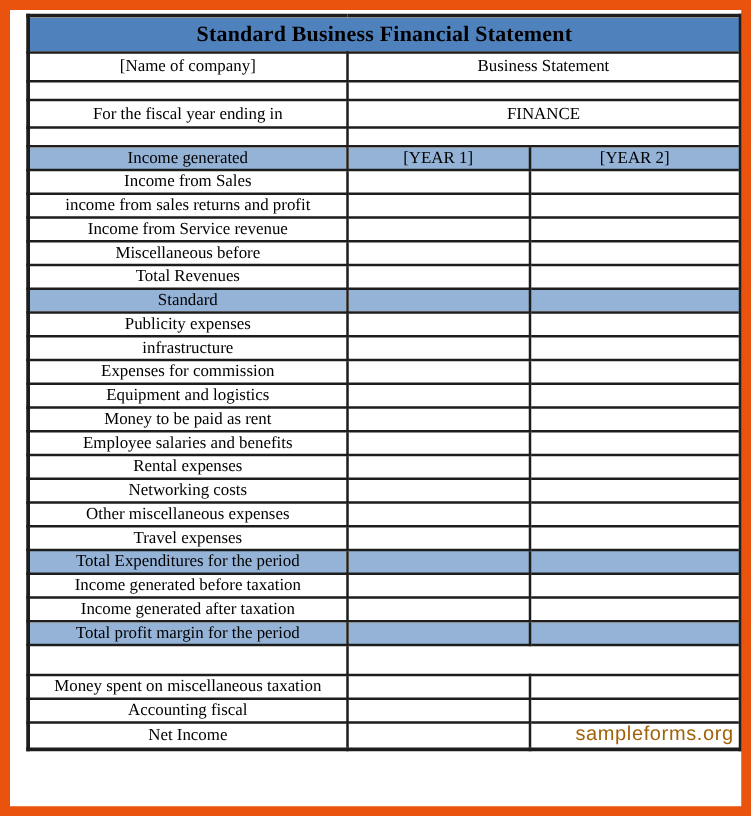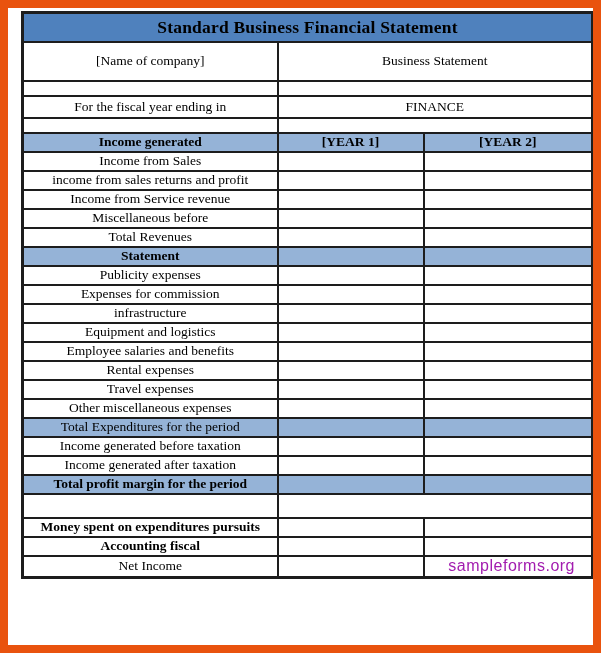--- a/index.html
+++ b/index.html
@@ -40,42 +40,42 @@
     vertical-align: middle;
     font-size: 13.5px;
     color: #000000;
     padding: 0 3px;
     overflow: hidden;
     white-space: nowrap;
     box-sizing: border-box;
   }
   tr { height: 19px; }
   tr.r-title  { height: 29px; margin-left: 32px; }
-  tr.r-name   { height: 39px; }
+  tr.r-name   { height: 23px; }
   tr.r-gap    { height: 15px; }
   tr.r-fiscal { height: 22px; }
   tr.r-gap-lg { height: 24px; }
   tr.r-net    { height: 22px; margin-left: 28px; }
   .title-cell {
     background: #4f81bd;
     font-weight: bold;
     font-size: 17.5px;
     letter-spacing: 0.2px;
   }
   .sec { background: #95b3d7; }
-  .bold { font-weight: bold; }
+  .bold { font-weight: normal; }
   .wm-cell { position: relative; }
   .watermark {
     position: absolute;
-    right: 16px;
+    right: 4px;
     top: 50%;
     transform: translateY(-50%);
     font-family: "Liberation Sans", sans-serif;
     font-size: 16px;
-    color: #a21caf;
+    color: #a16207;
     letter-spacing: 0.5px;
     pointer-events: none;
   }
 </style>
 </head>
 <body>
 
 <div class="frame"></div>
 
 <div class="sheet">
@@ -134,64 +134,74 @@
       <td></td>
       <td></td>
     </tr>
     <tr>
       <td>Total Revenues</td>
       <td></td>
       <td></td>
     </tr>
 
     <tr>
-      <td class="sec bold">Statement</td>
+      <td class="sec bold">Standard</td>
       <td class="sec"></td>
       <td class="sec"></td>
     </tr>
     <tr>
       <td>Publicity expenses</td>
       <td></td>
       <td></td>
     </tr>
     <tr>
+      <td>infrastructure</td>
+      <td></td>
+      <td></td>
+    </tr>
+    <tr>
       <td>Expenses for commission</td>
       <td></td>
       <td></td>
     </tr>
     <tr>
-      <td>infrastructure</td>
-      <td></td>
-      <td></td>
-    </tr>
-    <tr>
       <td>Equipment and logistics</td>
       <td></td>
       <td></td>
     </tr>
     <tr>
+      <td>Money to be paid as rent</td>
+      <td></td>
+      <td></td>
+    </tr>
+    <tr>
       <td>Employee salaries and benefits</td>
       <td></td>
       <td></td>
     </tr>
     <tr>
       <td>Rental expenses</td>
       <td></td>
       <td></td>
     </tr>
     <tr>
+      <td>Networking costs</td>
+      <td></td>
+      <td></td>
+    </tr>
+    <tr>
+      <td>Other miscellaneous expenses</td>
+      <td></td>
+      <td></td>
+    </tr>
+    <tr>
       <td>Travel expenses</td>
       <td></td>
       <td></td>
     </tr>
-    <tr>
-      <td>Other miscellaneous expenses</td>
-      <td></td>
-      <td></td>
-    </tr>
 
     <tr>
       <td class="sec">Total Expenditures for the period</td>
       <td class="sec"></td>
       <td class="sec"></td>
     </tr>
 
     <tr>
       <td>Income generated before taxation</td>
       <td></td>
@@ -208,21 +218,21 @@
       <td class="sec"></td>
       <td class="sec"></td>
     </tr>
 
     <tr class="r-gap-lg">
       <td></td>
       <td colspan="2"></td>
     </tr>
 
     <tr>
-      <td class="bold">Money spent on expenditures pursuits</td>
+      <td class="bold">Money spent on miscellaneous taxation</td>
       <td></td>
       <td></td>
     </tr>
     <tr>
       <td class="bold">Accounting fiscal</td>
       <td></td>
       <td></td>
     </tr>
 
     <tr class="r-net">

